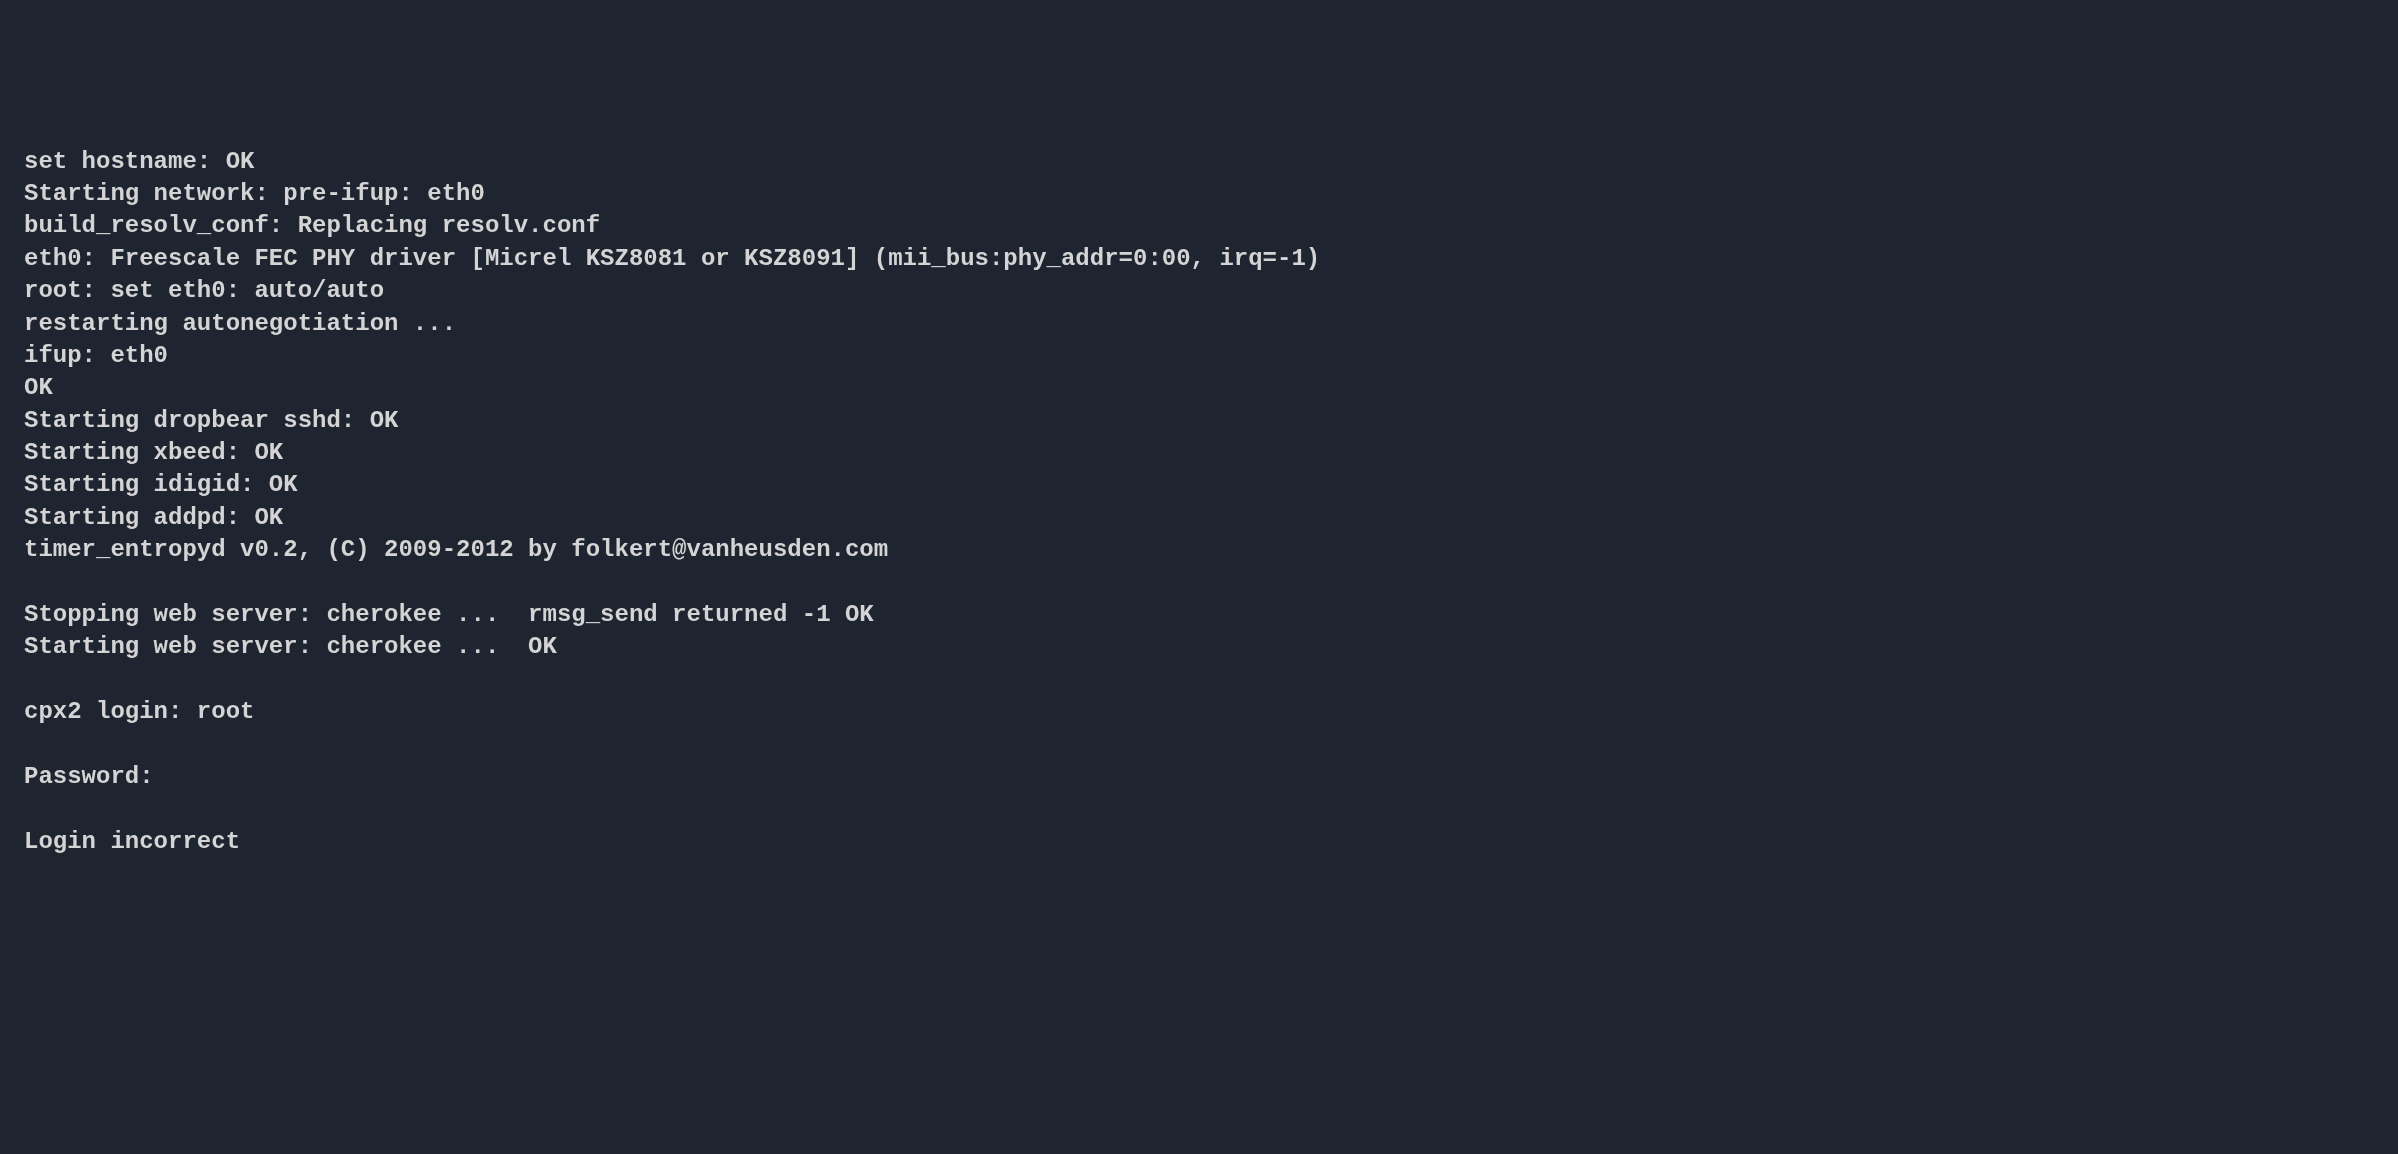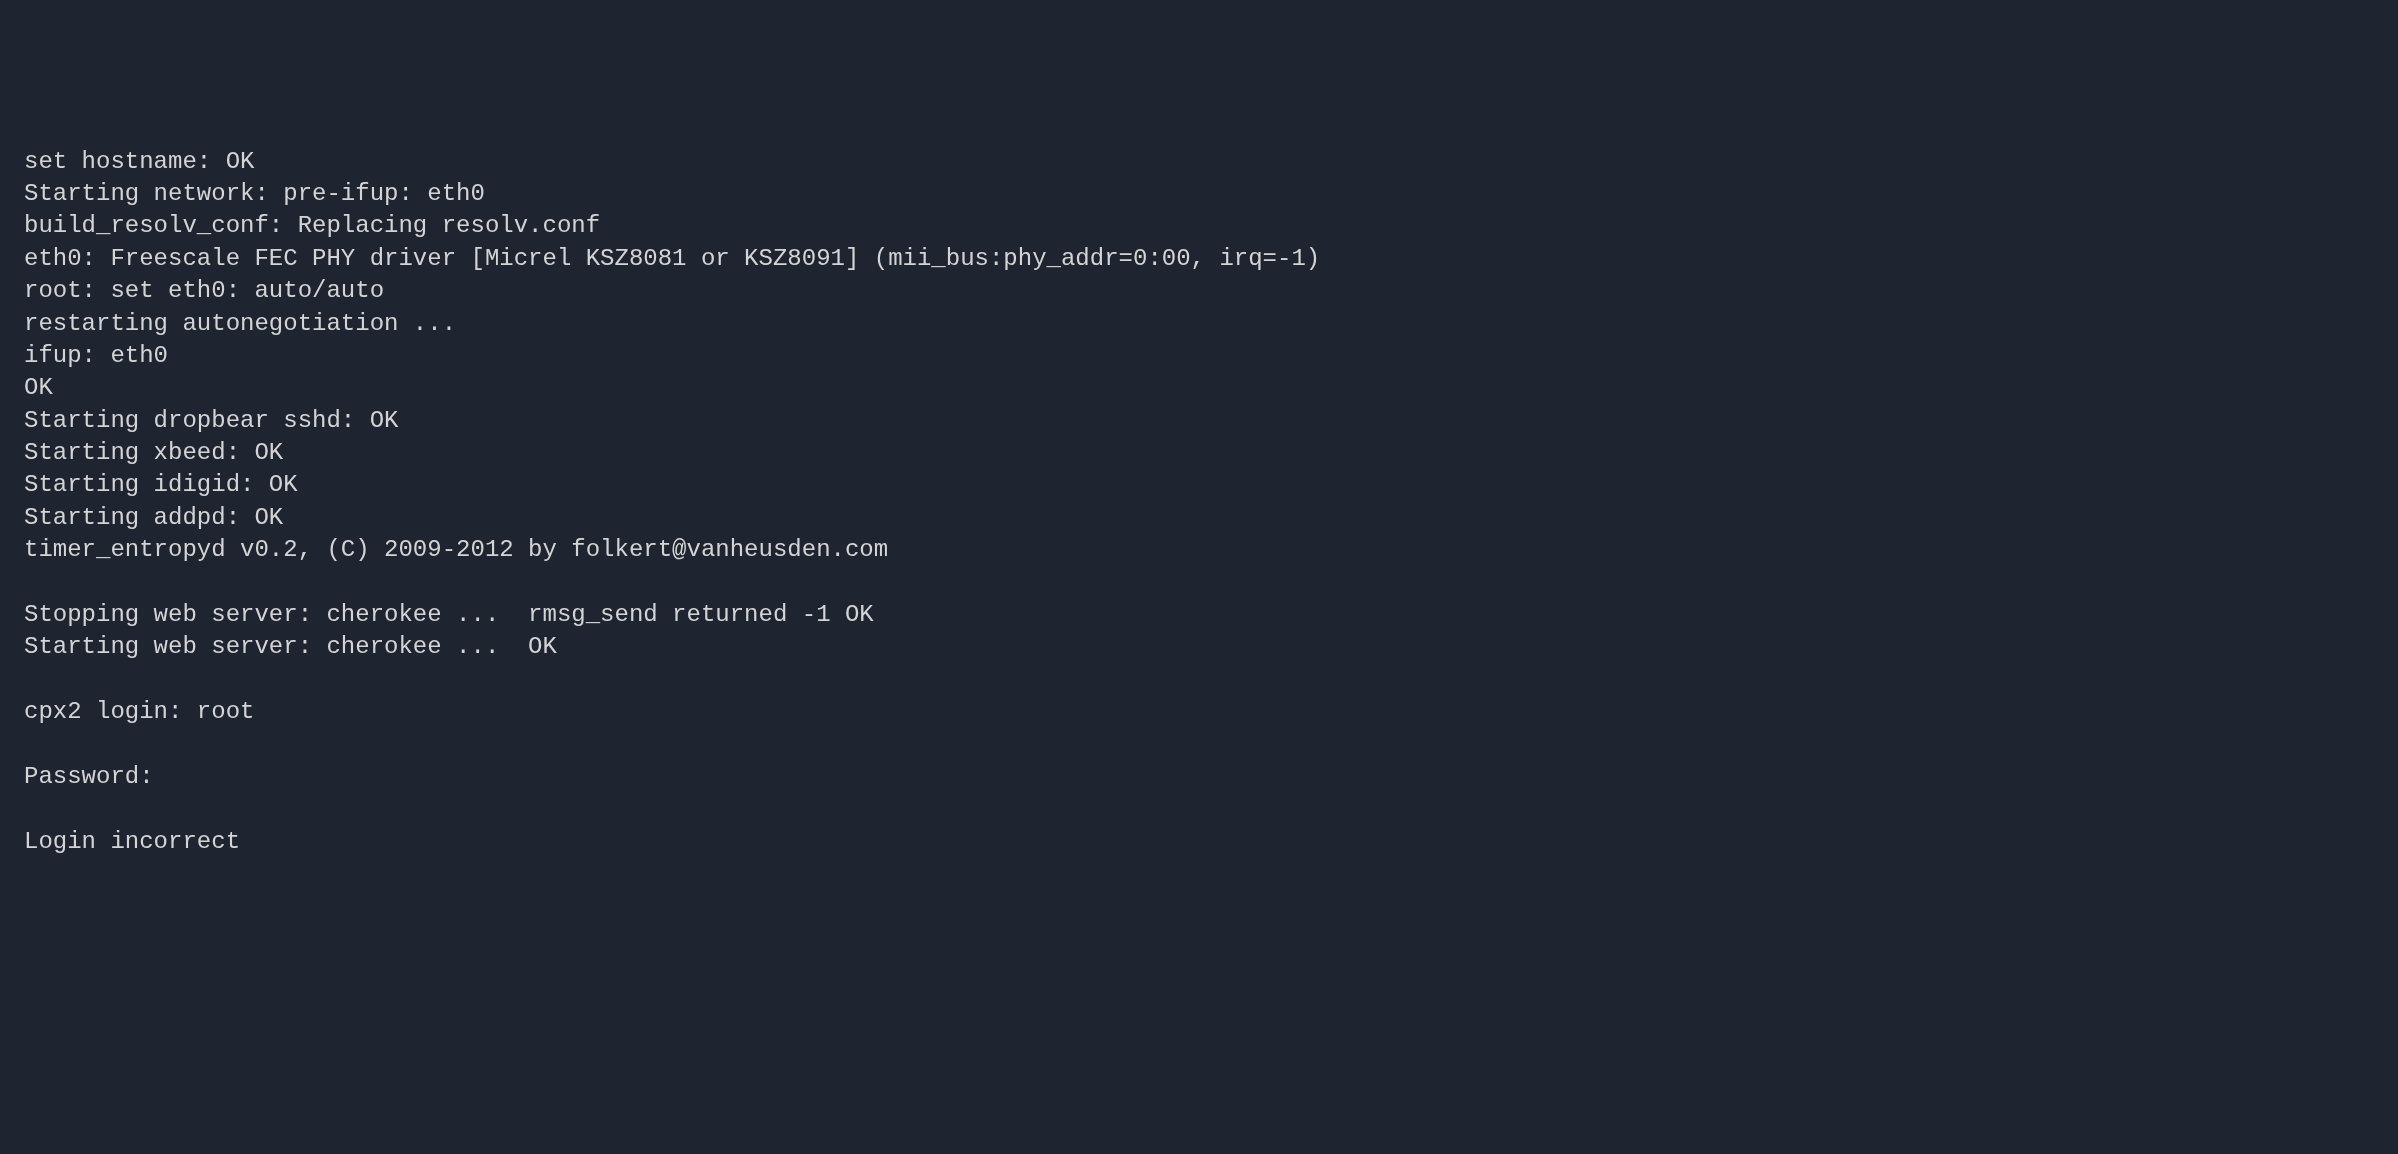--- a/index.html
+++ b/index.html
@@ -1,18 +1,19 @@
 <!DOCTYPE html>
 <html><head>
   <meta charset="utf-8">
   <style>
     * {
       margin: 0;
       padding: 0;
       box-sizing: border-box;
+      font-weight: bold;
     }
     body {
       background-color: #1e2430;
       color: #d4d4d4;
       font-family: "Menlo", "Monaco", "Consolas", "Courier New", monospace;
       font-size: 24px;
       line-height: 1.35;
       padding: 16px 24px;
       white-space: pre;
       overflow: hidden;

